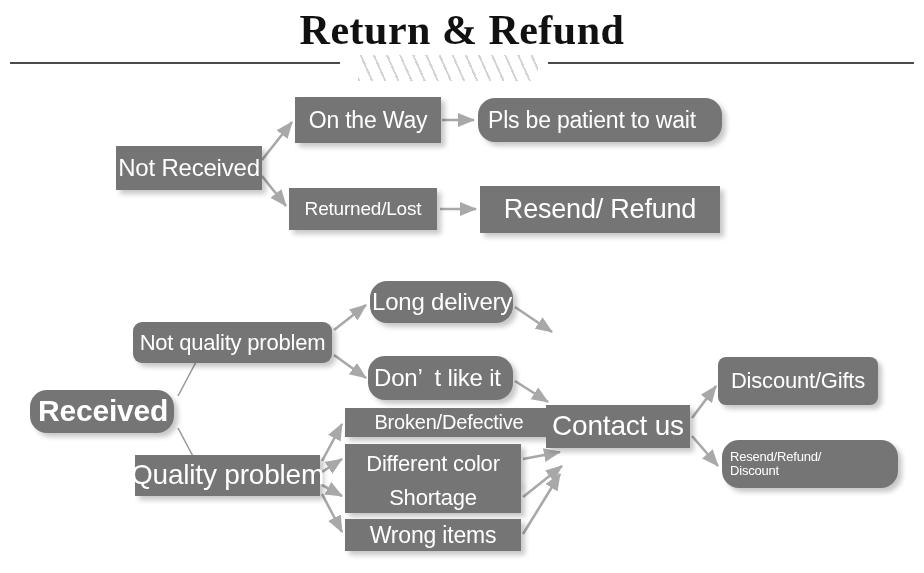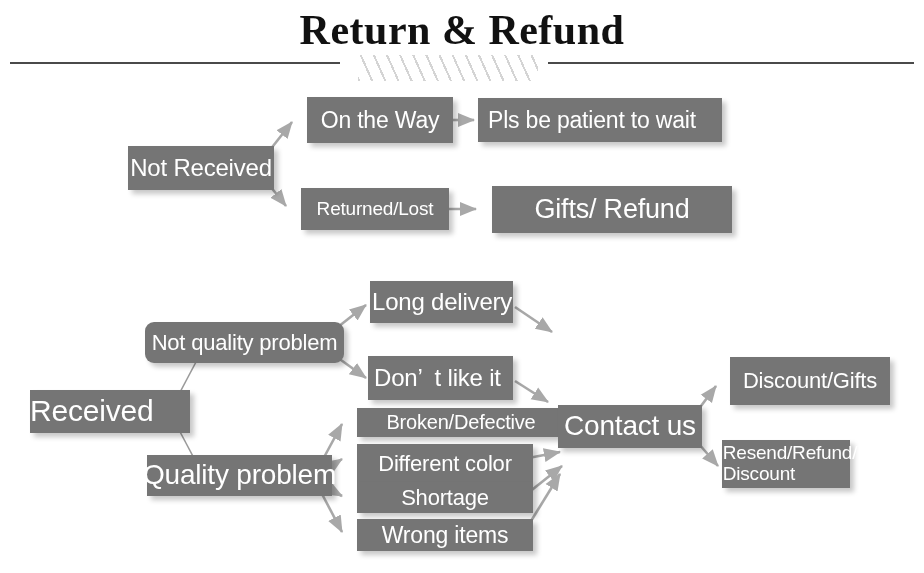--- a/index.html
+++ b/index.html
@@ -33,22 +33,22 @@
   
   .box{
     position:absolute;box-sizing:border-box;
     background:#757575;color:#ffffff;
     display:flex;align-items:center;
     box-shadow:4px 4px 5px rgba(0,0,0,.22);
     font-weight:400;line-height:1.08;
     letter-spacing:-.2px;
     white-space:pre;
   }
-  .box.c{justify-content:center;margin-left:12px;}
-  .box.l{justify-content:flex-start;}
+  .box.c{justify-content:center;}
+  .box.l{justify-content:flex-start;border-radius:17px;}
   .box span{display:block;}
 
   
   svg.links{position:absolute;left:0;top:0;width:924px;height:573px;}
 </style>
 </head>
 <body>
 
 <div id="root">
 
@@ -110,24 +110,24 @@
 
   <div class="box l" style="left:478px;top:98px;width:244px;height:44px;font-size:23px;padding-left:10px;">
     <span>Pls be patient to wait</span>
   </div>
 
   <div class="box c" style="left:289px;top:188px;width:148px;height:42px;font-size:19px;">
     <span>Returned/Lost</span>
   </div>
 
   <div class="box c" style="left:480px;top:186px;width:240px;height:47px;font-size:27px;">
-    <span>Gifts/ Refund</span>
+    <span>Resend/ Refund</span>
   </div>
 
-  <div class="box l" style="left:30px;top:390px;width:160px;height:43px;font-size:30px;">
+  <div class="box l" style="left:30px;top:390px;width:144px;height:43px;font-size:30px;padding-left:8px;font-weight:bold;">
     <span>Received</span>
   </div>
 
   <div class="box c" style="left:133px;top:322px;width:199px;height:41px;font-size:22px;border-radius:9px;">
     <span>Not quality problem</span>
   </div>
 
   <div class="box c" style="left:135px;top:455px;width:185px;height:41px;font-size:28px;">
     <span>Quality problem</span>
   </div>
@@ -153,22 +153,22 @@
   </div>
 
   <div class="box c" style="left:345px;top:519px;width:176px;height:32px;font-size:23px;">
     <span>Wrong items</span>
   </div>
 
   <div class="box c" style="left:546px;top:405px;width:144px;height:43px;font-size:28px;">
     <span>Contact us</span>
   </div>
 
-  <div class="box c" style="left:718px;top:357px;width:160px;height:48px;font-size:22px;">
+  <div class="box c" style="left:718px;top:357px;width:160px;height:48px;font-size:22px;border-radius:8px;">
     <span>Discount/Gifts</span>
   </div>
 
-  <div class="box l" style="left:722px;top:440px;width:128px;height:48px;font-size:19px;padding-left:8px;justify-content:center;">
+  <div class="box l" style="left:722px;top:440px;width:176px;height:48px;font-size:13px;padding-left:8px;">
     <span>Resend/Refund/
 Discount</span>
   </div>
 
 </div>
 
 </body></html>

